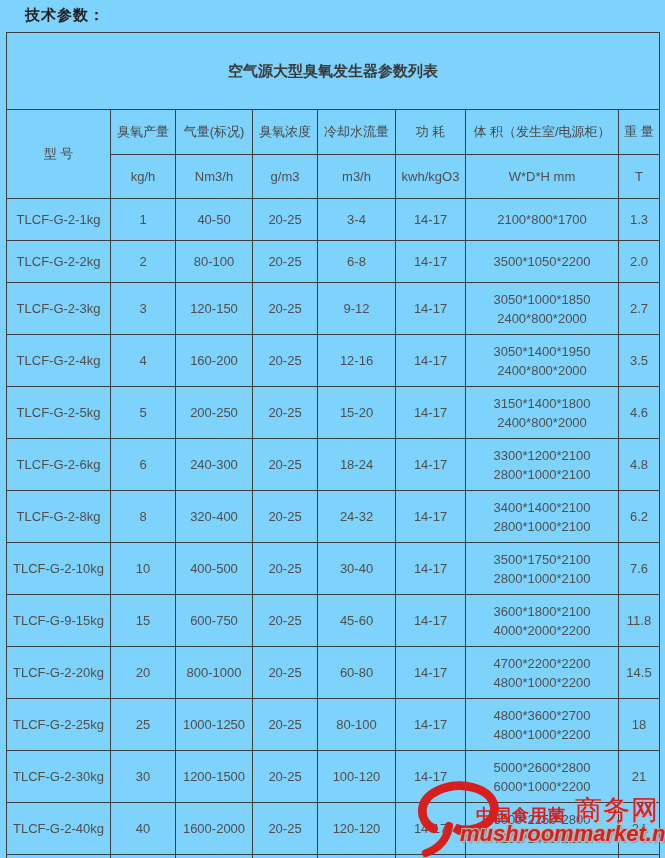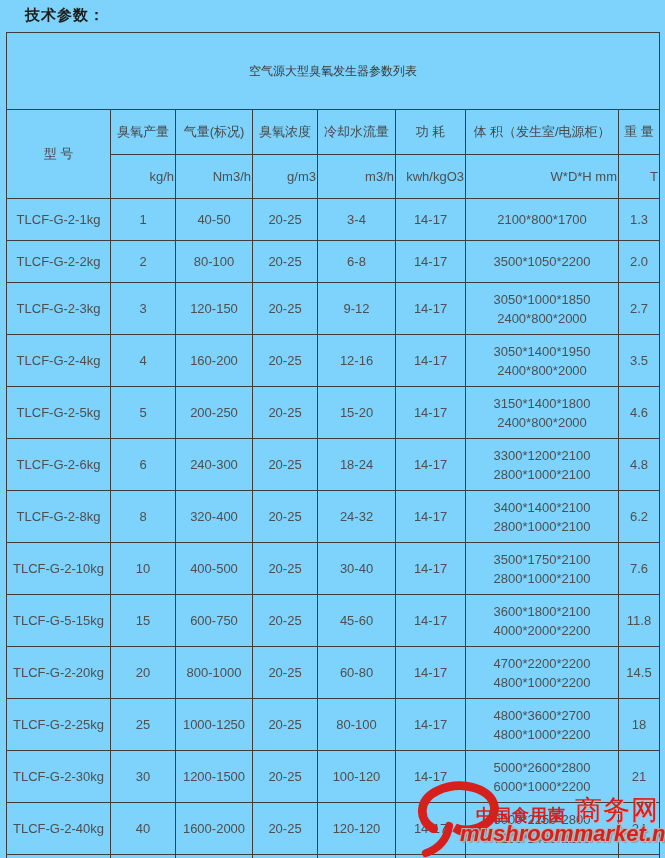--- a/index.html
+++ b/index.html
@@ -22,24 +22,24 @@
   }
   table.spec td{
     border:1px solid #3e3e3e;
     text-align:center;vertical-align:middle;
     font-size:13px;color:#4f4f4f;
     padding:2px 1px;
     overflow:hidden;
   }
   tr.caption-row td{
     height:72px;
-    font-size:12px;font-weight:normal;color:#3a3a3a;
+    font-size:15px;font-weight:bold;color:#3a3a3a;
   }
   tr.head-row td{height:40px;color:#484848;}
-  tr.unit-row td{height:39px;text-align:right;}
+  tr.unit-row td{height:39px;}
   tr.r-s td{height:37px;}
   tr.r-m td{height:47px;}
   td.volume-cell div{min-height:19px;line-height:19px;}
   
   .watermark{
     position:absolute;left:412px;top:772px;width:253px;height:86px;
     z-index:5;
   }
   .wm-logo{position:absolute;left:0px;top:6px;}
   .wm-cn{
@@ -201,21 +201,21 @@
           <td>20-25</td>
           <td>30-40</td>
           <td>14-17</td>
           <td class="volume-cell">
             <div>3500*1750*2100</div>
             <div>2800*1000*2100</div>
           </td>
           <td>7.6</td>
         </tr>
         <tr class="r-m">
-          <td>TLCF-G-5-15kg</td>
+          <td>TLCF-G-9-15kg</td>
           <td>15</td>
           <td>600-750</td>
           <td>20-25</td>
           <td>45-60</td>
           <td>14-17</td>
           <td class="volume-cell">
             <div>3600*1800*2100</div>
             <div>4000*2000*2200</div>
           </td>
           <td>11.8</td>

